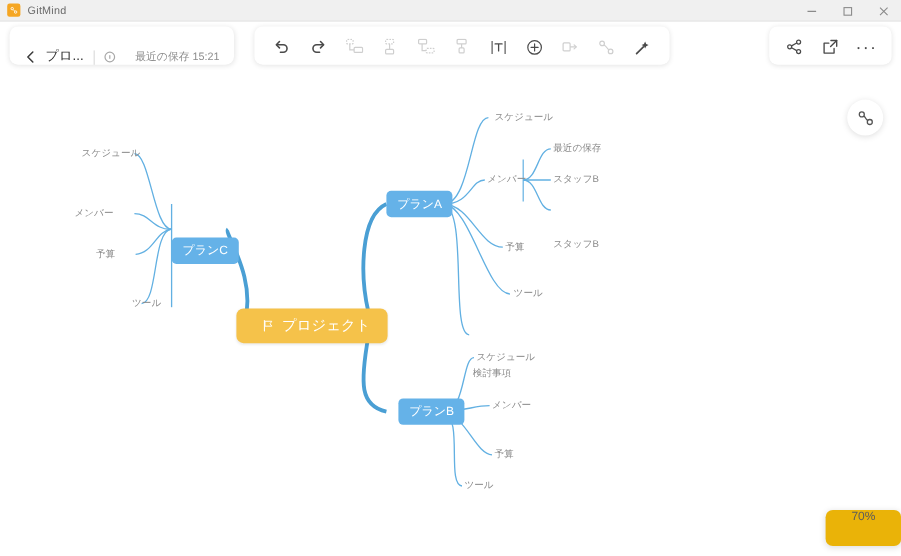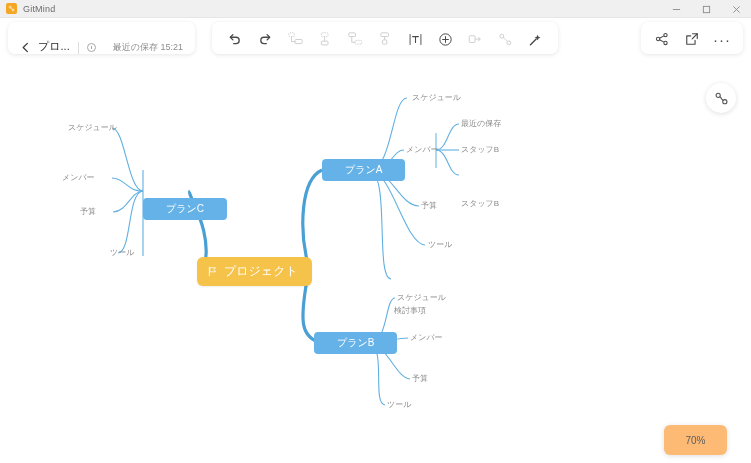--- a/index.html
+++ b/index.html
@@ -123,56 +123,56 @@
   .node {
     position: absolute;
     display: flex; align-items: center;
     white-space: nowrap;
   }
   .node-root {
     background: #f5c24a;
     color: #ffffff;
     border-radius: 6px;
     font-size: 12px;
-    padding: 6px 14px 6px 10px;
+    padding: 6px 14px 6px 21px;
     box-shadow: 0 1px 2px rgba(0,0,0,.08);
     justify-content: center;
   }
   .flag-icon { margin-right: 6px; display: flex; align-items: center; }
   .node-branch {
     background: #65b2e8;
     color: #ffffff;
     border-radius: 4px;
     font-size: 10px;
-    padding: 4px 23px;
+    padding: 4px 9px;
   }
   .leaf {
     position: absolute;
     font-size: 8px;
     color: #8a8a8a;
     white-space: nowrap;
   }
 
   
   .float-btn {
     position: absolute; right: 15px; top: 13px;
     width: 30px; height: 30px; border-radius: 50%;
     background: #ffffff;
     box-shadow: 0 1px 5px rgba(0,0,0,.13);
     display: flex; align-items: center; justify-content: center;
     color: #545454;
   }
 
   
   .zoom-pill {
-    position: absolute; right: 24px; bottom: 8px;
+    position: absolute; right: 0; bottom: 8px;
     width: 63px; height: 30px;
-    background: #fdba74; border-radius: 6px;
+    background: #eab308; border-radius: 6px;
     box-shadow: 0 1px 5px rgba(0,0,0,.13);
-    display: flex; align-items: center; justify-content: center;
+    display: flex; align-items: flex-start; justify-content: center;
     font-size: 10px; color: #5c5c5c;
   }
 </style>
 </head>
 <body>
 
 <div class="app">
 
   <div class="titlebar">
     <div class="tb-logo">
@@ -384,21 +384,21 @@
     </div>
 
     <div class="node node-branch" style="left:143px; top:128px;">
       <span>プランC</span>
     </div>
 
     <div class="node node-branch" style="left:322px; top:89px;">
       <span>プランA</span>
     </div>
 
-    <div class="node node-branch" style="left:314px; top:262px;">
+    <div class="node node-branch" style="left:332px; top:262px;">
       <span>プランB</span>
     </div>
 
     <div class="leaf" style="left:68px; top:52px;">スケジュール</div>
     <div class="leaf" style="left:62px; top:102px;">メンバー</div>
     <div class="leaf" style="left:80px; top:136px;">予算</div>
     <div class="leaf" style="left:110px; top:177px;">ツール</div>
 
     <div class="leaf" style="left:412px; top:22px;">スケジュール</div>
     <div class="leaf" style="left:406px; top:74px;">メンバー</div>

